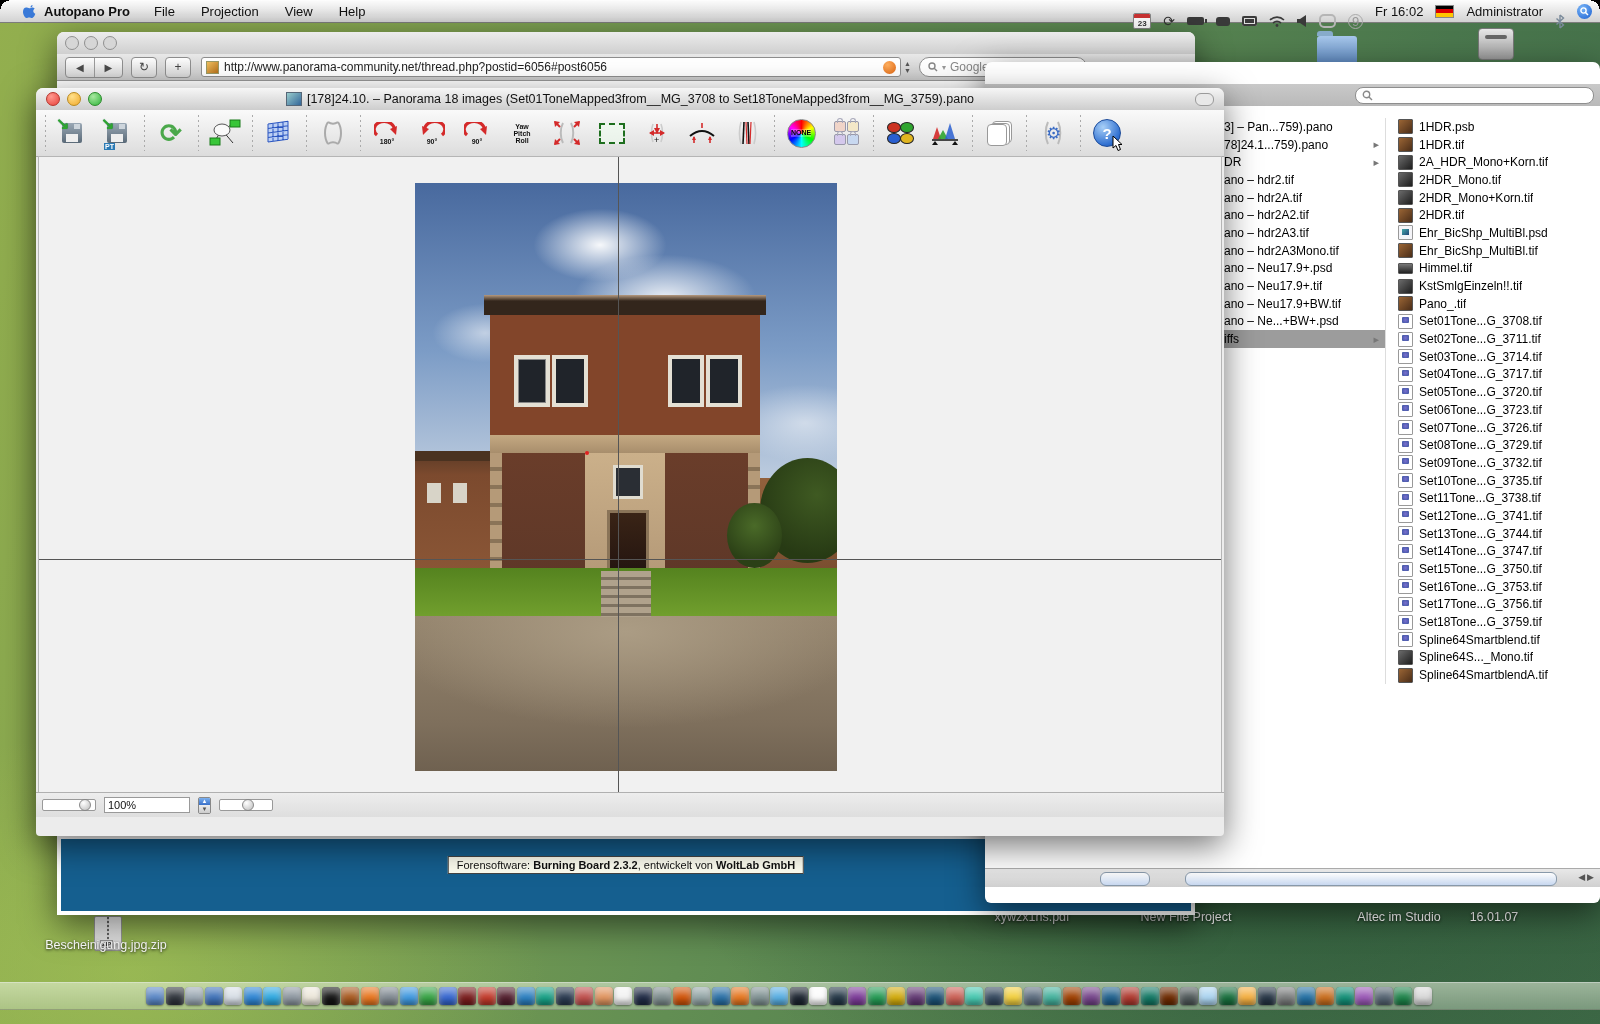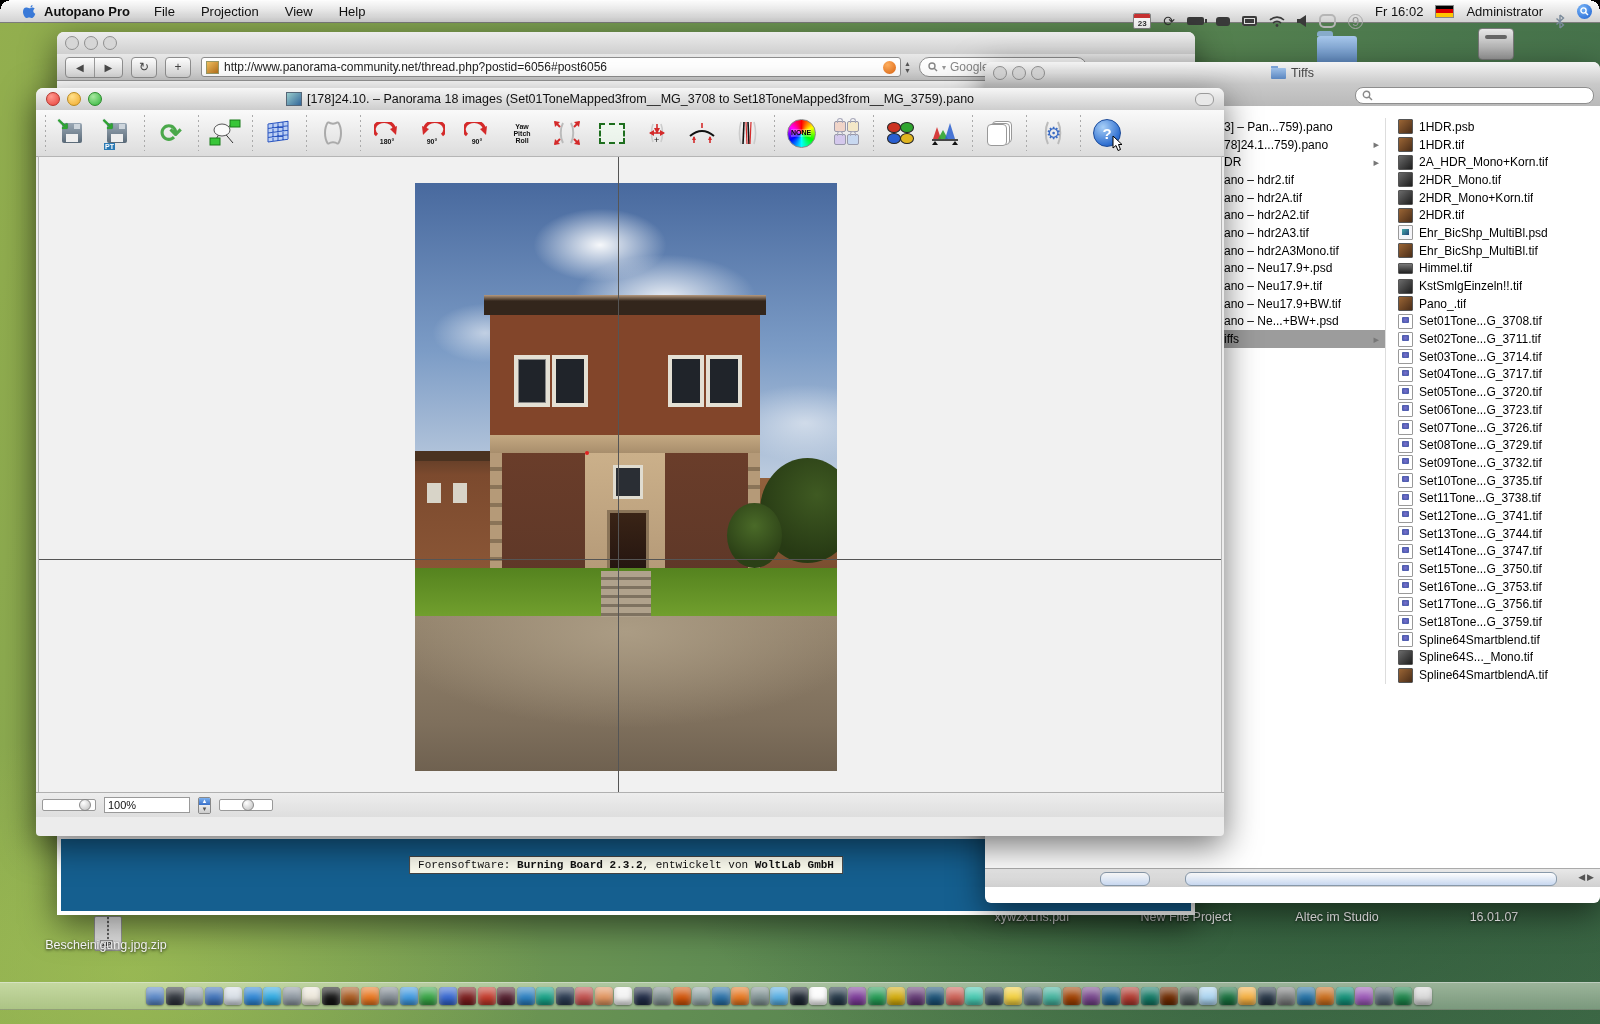--- a/index.html
+++ b/index.html
@@ -55,21 +55,21 @@
   .navcap div:first-child{border-right:1px solid #9a9a9a;}
   .sfbtn{margin-left:8px;width:24px;height:19px;background:linear-gradient(#fdfdfd,#d5d5d5);border:1px solid #8e8e8e;border-radius:4px;display:flex;align-items:center;justify-content:center;font-size:12px;color:#444;}
   #urlfield{margin-left:10px;width:690px;height:18px;background:#fff;border:1px solid #8e8e8e;border-radius:3px;display:flex;align-items:center;font-size:12px;color:#222;padding:0 4px;gap:5px;}
   #urlfield .fav{width:11px;height:11px;background:linear-gradient(135deg,#f0c060,#b5701a);border:0.5px solid #996;flex:none;}
   #urlfield .urltext{flex:1;white-space:nowrap;overflow:hidden;}
   #urlfield .rss{width:13px;height:13px;border-radius:50%;background:radial-gradient(circle at 35% 30%,#ffb060,#e06510);flex:none;}
   .tinysteps{font-size:7px;color:#555;line-height:7px;margin-left:3px;}
   #searchfield{margin-left:8px;width:150px;height:18px;background:#fff;border:1px solid #8e8e8e;border-radius:10px;display:flex;align-items:center;font-size:12px;color:#888;padding:0 8px;gap:4px;}
   #sf-content{position:absolute;left:0;top:49px;right:0;bottom:0;background:#fff;overflow:hidden;}
   #forumblue{position:absolute;left:2px;right:2px;bottom:2px;height:72px;background:#155f8f;border:2px solid #fff;}
-  #forumbox{position:absolute;left:50%;transform:translateX(-50%);top:17px;background:#fffff2;border:1px solid #444;padding:2px 8px;font-size:11px;color:#111;white-space:nowrap;font-family:Liberation Mono, monospace;}
+  #forumbox{position:absolute;left:50%;transform:translateX(-50%);top:17px;background:#fffff2;border:1px solid #444;padding:2px 8px;font-size:11px;color:#111;white-space:nowrap;}
   
   #finder{left:985px;top:62px;width:615px;height:841px;background:#fff;z-index:2;border-radius:7px 7px 6px 6px;}
   #finder .titlebar{color:#444;}
   #finder .ftitle{display:flex;align-items:center;gap:5px;justify-content:center;}
   .minifolder{width:15px;height:11px;background:linear-gradient(#9ec0e8,#5a86c0);border-radius:1px;position:relative;}
   .minifolder::before{content:"";position:absolute;left:0;top:-3px;width:7px;height:3px;background:#7aa2d6;border-radius:2px 2px 0 0;}
   #fsearchrow{position:absolute;left:0;top:22px;right:0;height:22px;background:linear-gradient(#c9c9c9,#b9b9b9);border-bottom:1px solid #9a9a9a;}
   #fsearch{position:absolute;right:6px;top:3px;width:225px;height:15px;background:#fff;border:1px solid #8e8e8e;border-radius:8px;display:flex;align-items:center;padding:0 6px;}
   #fbody{position:absolute;left:0;top:44px;right:0;bottom:34px;background:#fff;overflow:hidden;font-size:12px;}
   #fcol1{position:absolute;left:0;top:12px;width:400px;}
@@ -193,31 +193,20 @@
     <div id="sf-content">
       <div id="forumblue">
         <div id="forumbox">
           <span>Forensoftware: </span><b>Burning Board 2.3.2</b><span>, entwickelt von </span><b>WoltLab GmbH</b>
         </div>
       </div>
     </div>
   </div>
 
   <div class="win" id="finder">
-    <div class="titlebar">
-      <span style="margin-left:8px;display:flex;">
-        <span class="tl gray"></span>
-        <span class="tl gray"></span>
-        <span class="tl gray"></span>
-      </span>
-      <span class="title-center ftitle">
-        <span class="minifolder"></span>
-        <span>Tiffs</span>
-      </span>
-    </div>
     <div id="fsearchrow">
       <div id="fsearch">
         <svg width="11" height="11">
             <circle cx="4.5" cy="4.5" r="3.2" fill="none" stroke="#8a8a8a" stroke-width="1.4"></circle>
             <line x1="7" y1="7" x2="10" y2="10" stroke="#8a8a8a" stroke-width="1.4"></line>
           </svg>
       </div>
     </div>
     <div id="fbody">
       <div id="fcol1">
@@ -720,21 +709,21 @@
   </div>
 
   <div id="deskfolder"></div>
   <div id="deskdrive"></div>
   <div id="zipicon">
       <span class="zipbadge">ZIP</span>
     </div>
   <span class="desklabel" style="left:106px;top:938px;">Bescheinigung.jpg.zip</span>
   <span class="desklabel" style="left:1032px;top:910px;">xywzx1ns.pdf</span>
   <span class="desklabel" style="left:1186px;top:910px;">New File Project</span>
-  <span class="desklabel" style="left:1337px;top:910px;text-align:center;">Altec im Studio</span>
+  <span class="desklabel" style="left:1399px;top:910px;text-align:center;">Altec im Studio</span>
   <span class="desklabel" style="left:1494px;top:910px;">16.01.07</span>
 
   <div id="dock">
     <div id="dock-icons">
         <div class="dock-icon" style="background-color: rgb(90, 135, 198);"></div>
         <div class="dock-icon" style="background-color: rgb(48, 53, 60);"></div>
         <div class="dock-icon" style="background-color: rgb(154, 167, 178);"></div>
         <div class="dock-icon" style="background-color: rgb(63, 114, 184);"></div>
         <div class="dock-icon" style="background-color: rgb(215, 222, 230);"></div>
         <div class="dock-icon" style="background-color: rgb(47, 134, 212);"></div>

